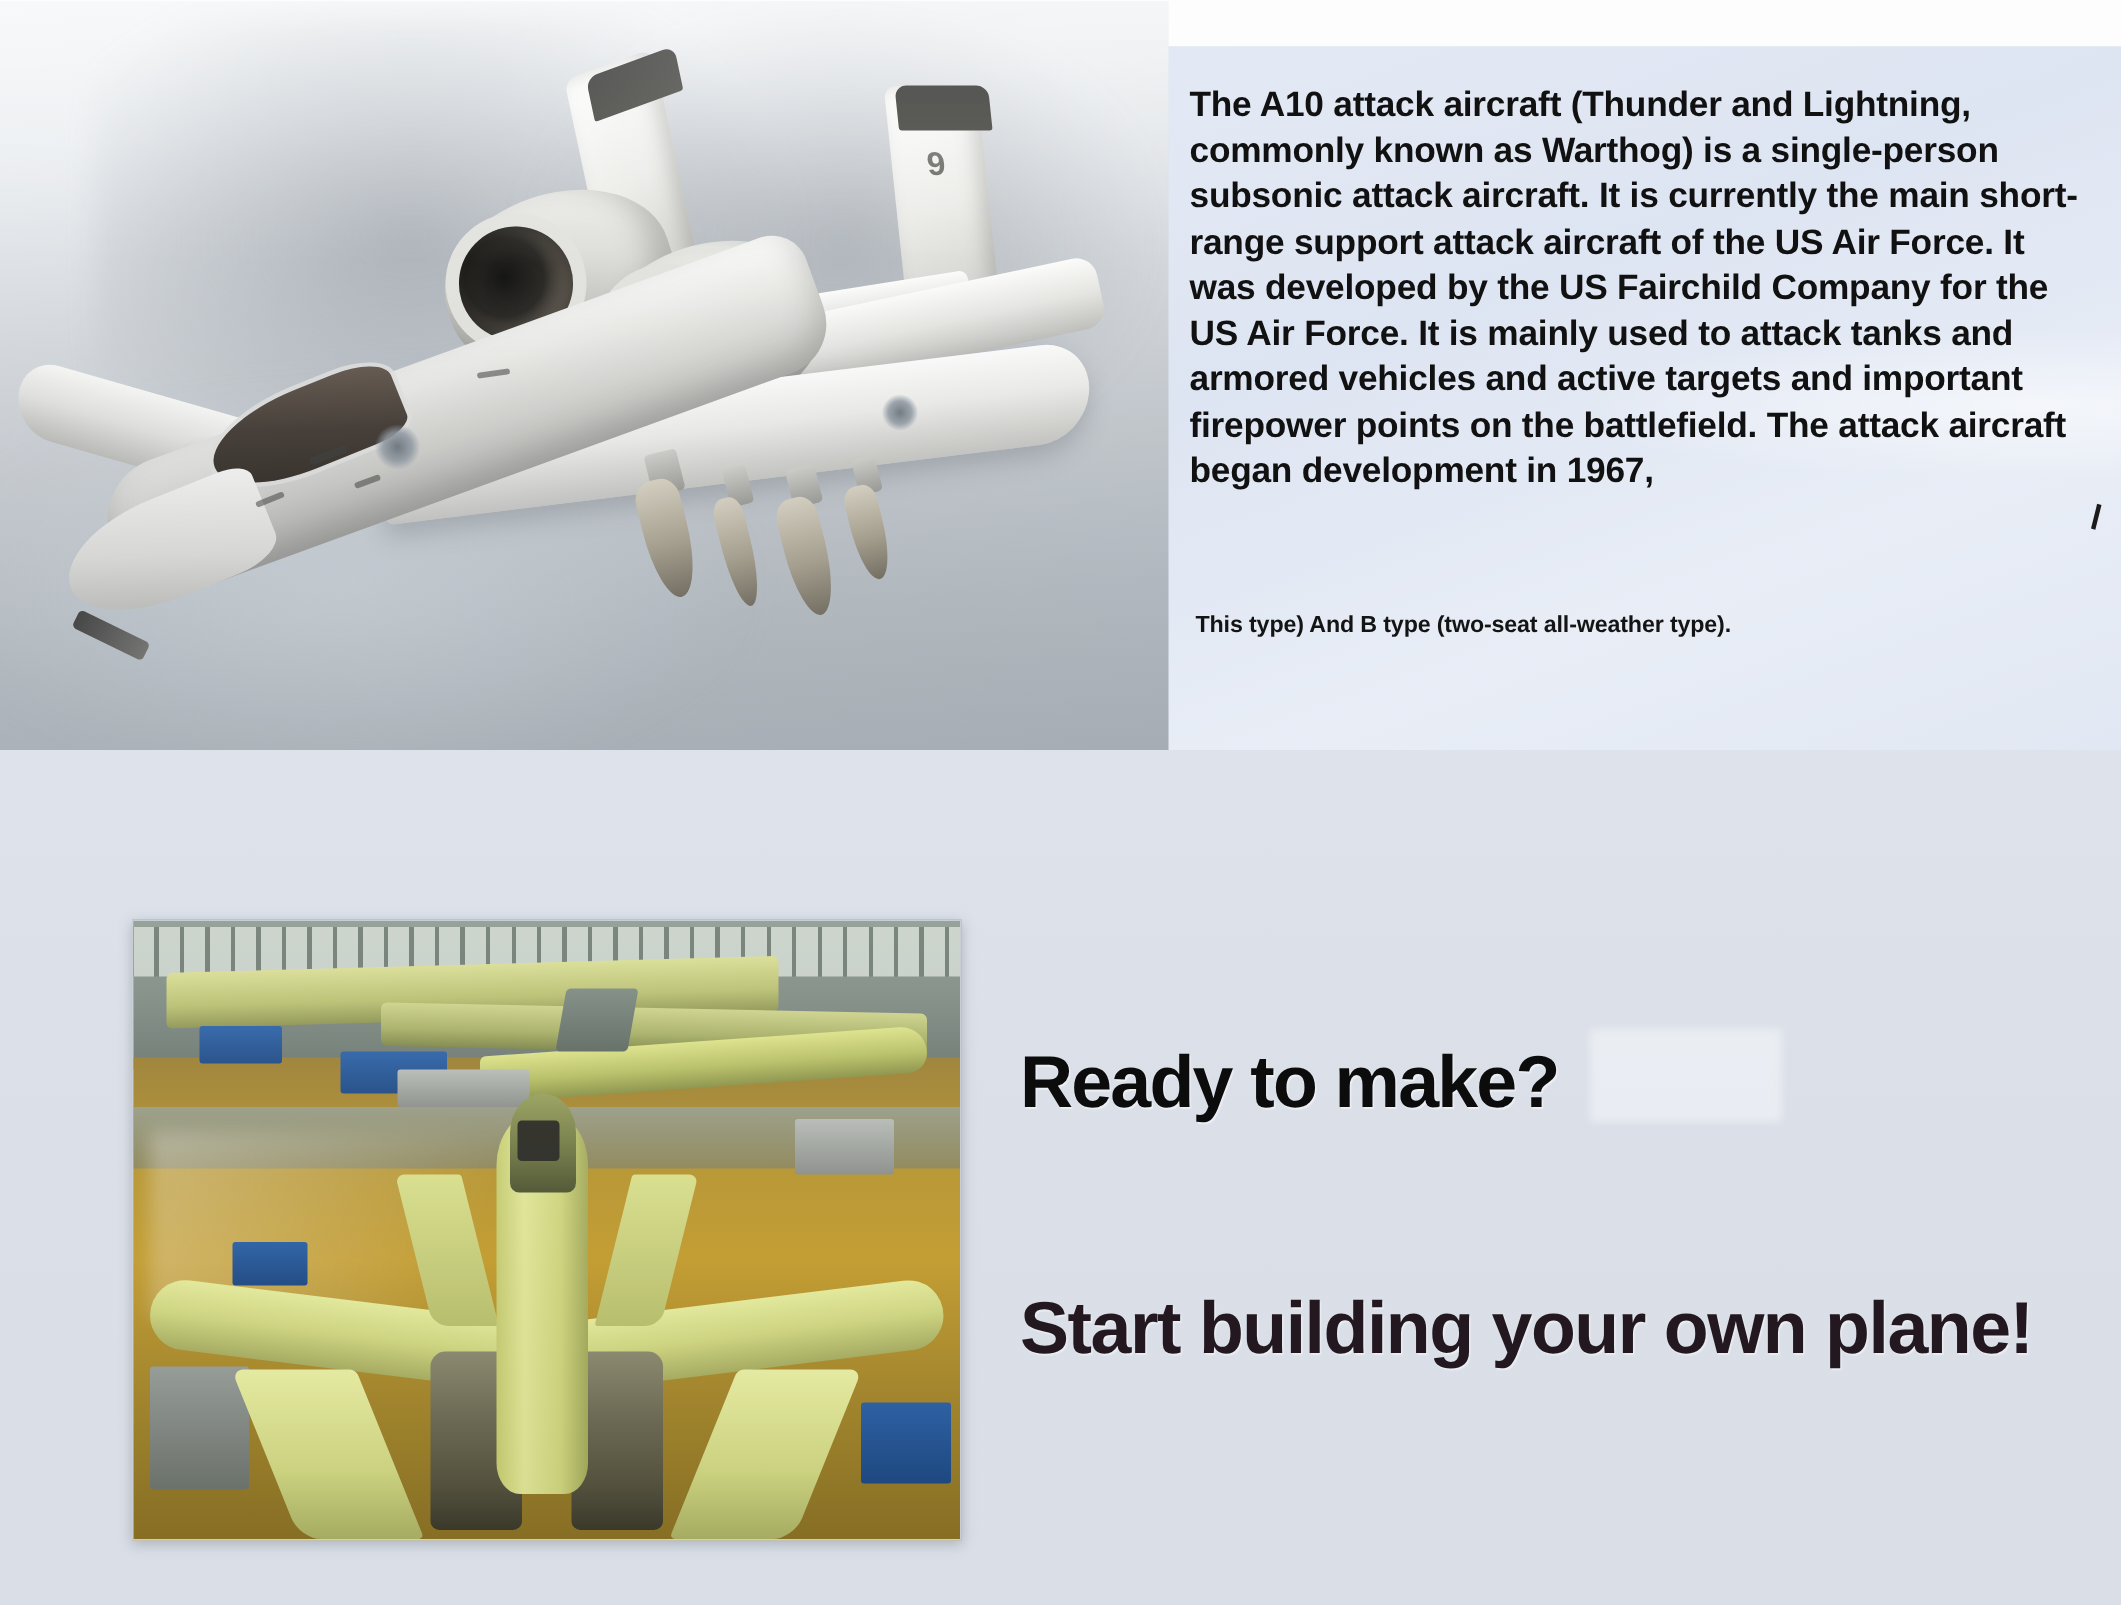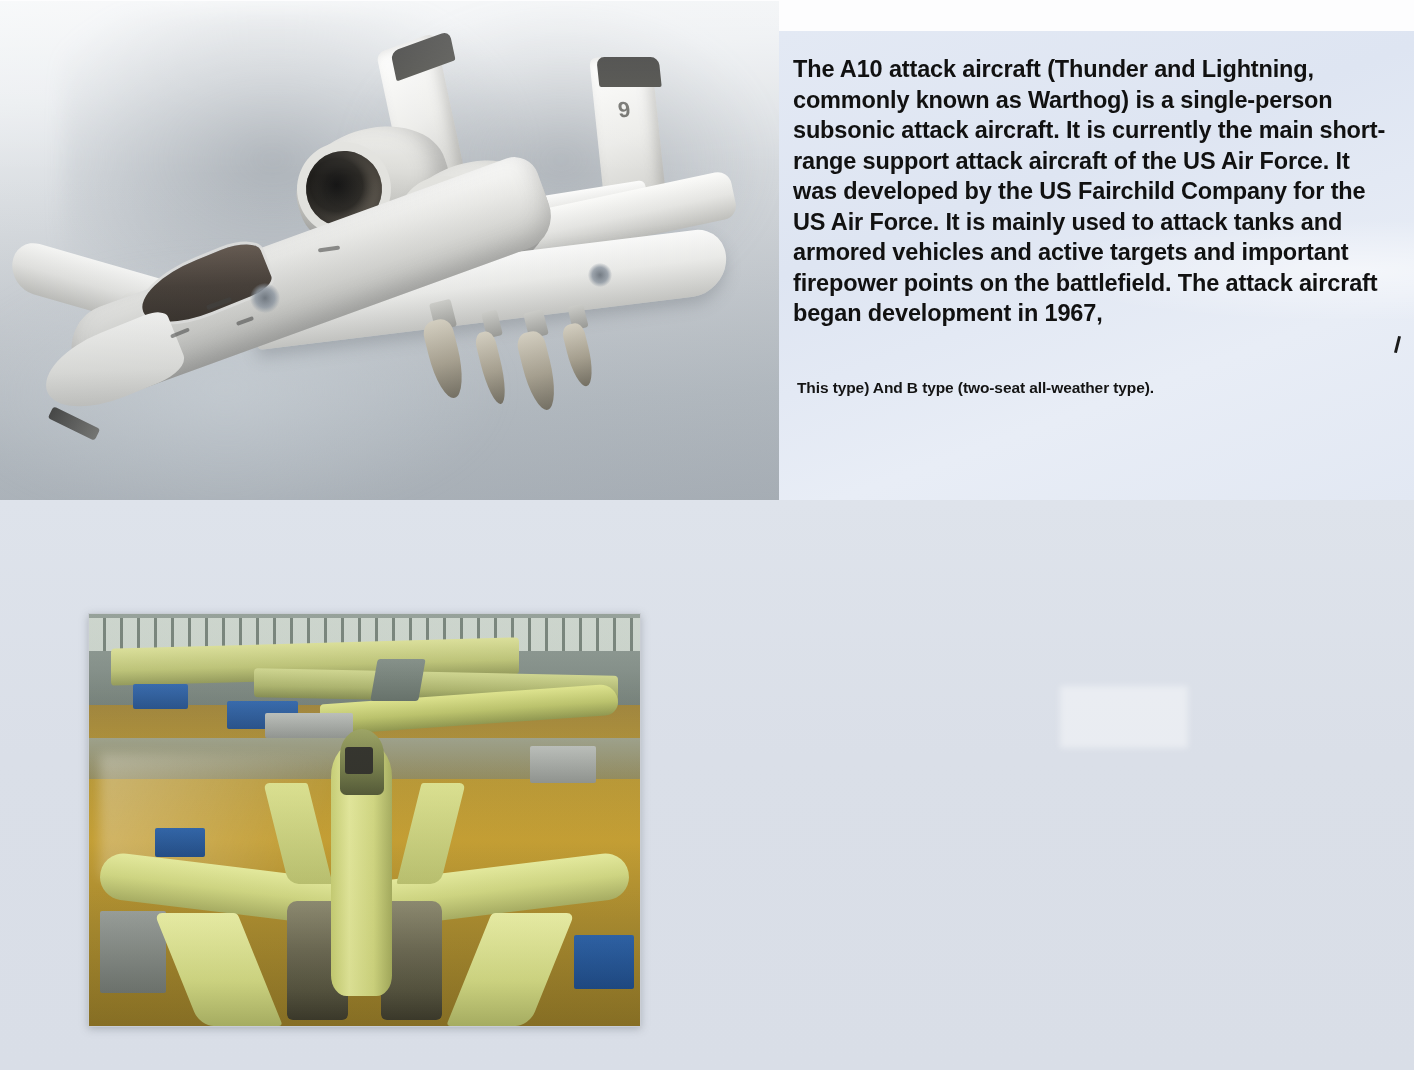--- a/index.html
+++ b/index.html
@@ -248,21 +248,21 @@
     left: 797px;
     width: 600px;
     font-size: 15.5px;
     font-weight: bold;
     line-height: 1.30;
     color: #141414;
     letter-spacing: -0.1px;
   }
   .para-sub.s1 { top: 309px; }
   .para-sub.s2 { top: 360px; }
-  .para-sub.s3 { top: 378px; }
+  .para-sub.s3 { top: 407px; }
 
   .edge-slash {
     position: absolute;
     left: 1396px; top: 336px;
     width: 3px; height: 17px;
     background: #1b1b1b;
     transform: rotate(14deg);
   }
 
   
@@ -544,15 +544,17 @@
       <div class="fj-fuse"></div>
       <div class="fj-cockpit"></div>
       <div class="fj-canopy-dark"></div>
     </div>
 
     <div class="fb-overlay"></div>
   </div>
 
   <div class="ghost-box"></div>
 
-
+  <div class="headline-1">Ready to make?</div>
+
+  <div class="headline-2">Start building your own plane!</div>
 
 </div>
 
 </body></html>

